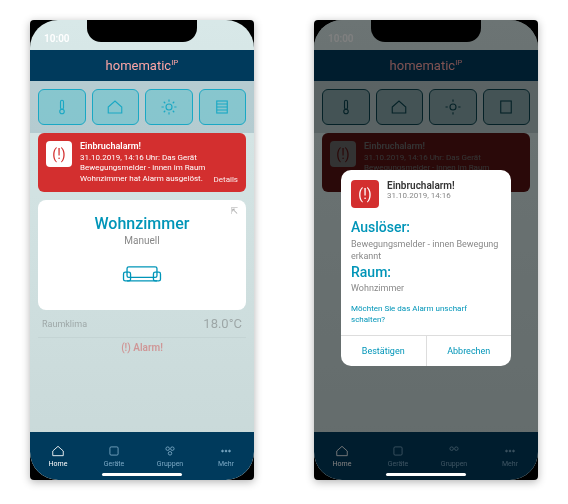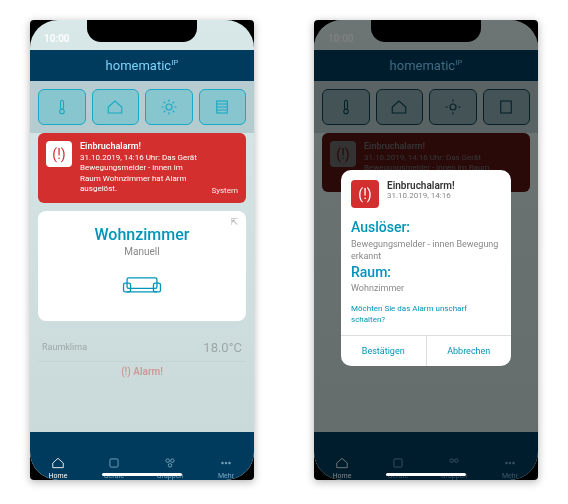--- a/index.html
+++ b/index.html
@@ -47,21 +47,21 @@
     color: #fff;
     font-weight: 600;
   }
   .status-time { z-index: 50; }
   .header {
     background: #003a5c;
     padding: 6px 0 8px;
     text-align: center;
   }
   .logo {
-    color: #7dd3fc;
+    color: #fca5a5;
     font-size: 13px;
     margin-top: 2px;
   }
   .logo sup { font-size: 8px; }
   .tile-row {
     display: flex;
     gap: 6px;
     padding: 8px;
     justify-content: space-between;
     background: rgba(0,58,92,0.15);
@@ -117,21 +117,21 @@
     position: relative;
   }
   .room-name { color: #0095b8; font-size: 16px; font-weight: 500; }
   .room-mode { color: #888; font-size: 10px; margin-top: 2px; }
   .room-icon { margin-top: 12px; color: #0095b8; }
   .room-icon svg { width: 44px; height: 30px; stroke: #0095b8; fill: none; stroke-width: 1.5; }
   .card-corner { position: absolute; top: 6px; right: 8px; font-size: 9px; color: #aaa; }
   .bg-rows {
     opacity: 0.4;
     padding: 0 8px;
-    margin-top: 13px;
+    margin-top: 0;
     font-size: 9px;
     color: #555;
   }
   .bg-row {
     display: flex;
     justify-content: space-between;
     padding: 6px 4px;
     border-bottom: 1px solid rgba(0,0,0,0.1);
     align-items: center;
   }
@@ -160,21 +160,21 @@
     height: 48px;
     background: #003a5c;
     display: flex;
     border-radius: 0 0 28px 28px;
   }
   .nav-item {
     flex: 1;
     display: flex;
     flex-direction: column;
     align-items: center;
-    justify-content: flex-end;
+    justify-content: center;
     color: #7aa8c4;
     font-size: 7px;
     gap: 2px;
   }
   .nav-item.active { color: #fff; }
   .nav-item svg { width: 16px; height: 14px; fill: none; stroke: currentColor; stroke-width: 1.5; }
   .home-indicator {
     position: absolute;
     bottom: 4px;
     left: 50%;
@@ -283,21 +283,21 @@
           </svg>
       </div>
     </div>
 
     <div class="alarm-banner">
       <div class="alarm-icon-box">(!)</div>
       <div class="alarm-text">
         <div class="alarm-title">Einbruchalarm!</div>
         <div>31.10.2019, 14:16 Uhr: Das Gerät Bewegungsmelder - innen im Raum Wohnzimmer hat Alarm ausgelöst.</div>
       </div>
-      <div class="alarm-details-btn">System</div>
+      <div class="alarm-details-btn">Details</div>
     </div>
 
     <div class="room-card">
       <div class="card-corner">⇱</div>
       <div class="room-name">Wohnzimmer</div>
       <div class="room-mode">Manuell</div>
       <div class="room-icon">
         <svg viewBox="0 0 50 30">
             <rect x="8" y="8" width="34" height="12" rx="2"></rect>
             <rect x="4" y="14" width="8" height="10" rx="2"></rect>

